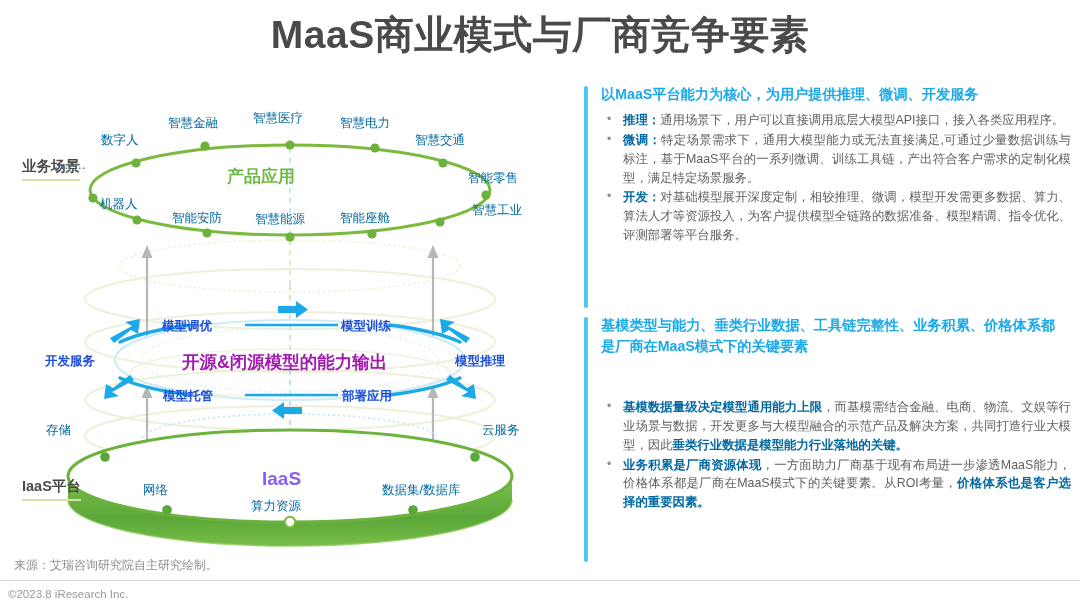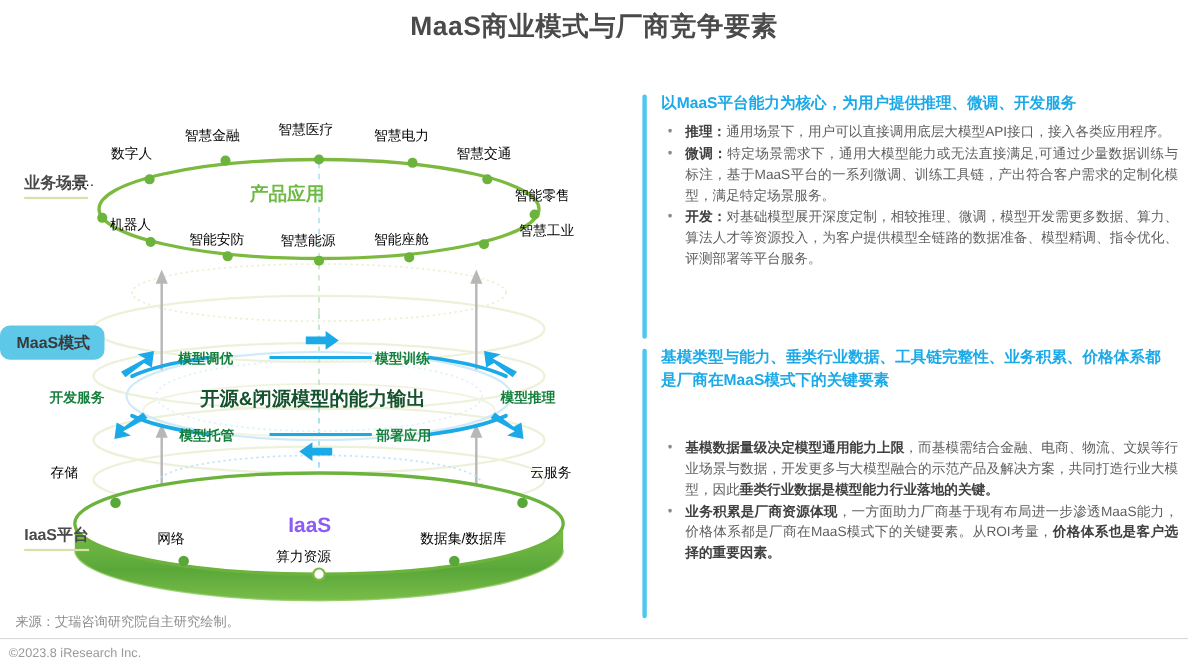--- a/index.html
+++ b/index.html
@@ -15,21 +15,21 @@
     width: 1080px; height: 611px;
     background: #ffffff;
   }
 
   
   #title {
     position: absolute;
     left: 0; top: 8px;
     width: 1080px;
     text-align: center;
-    font-size: 24px;
+    font-size: 39px;
     font-weight: bold;
     color: #4a4a4a;
     letter-spacing: 0.5px;
   }
 
   
   #diagram {
     position: absolute;
     left: 0; top: 70px;
     width: 580px; height: 480px;
@@ -54,37 +54,37 @@
     color: #3a3a3a;
     border-radius: 9px;
     padding: 6px 13px 6px 15px;
     font-size: 14.5px;
   }
 
   
   .node-label {
     position: absolute;
     font-size: 12.5px;
-    color: #000000;
+    color: #0369a1;
     white-space: nowrap;
   }
   .ring-title {
     position: absolute;
     font-size: 17px;
     font-weight: bold;
     white-space: nowrap;
   }
   .ring-title.green { color: #6fba44; }
-  .ring-title.blue  { color: #14532d; font-size: 17.5px; }
+  .ring-title.blue  { color: #a21caf; font-size: 17.5px; }
   .ring-title.iaas  { color: #8b5cf6; font-size: 19px; }
   .flow-label {
     position: absolute;
     font-size: 12.5px;
     font-weight: bold;
-    color: #15803d;
+    color: #1d4ed8;
     white-space: nowrap;
   }
 
   
   #right {
     position: absolute;
     left: 584px; top: 84px;
     width: 492px; height: 478px;
   }
   .accent-bar {
@@ -120,21 +120,21 @@
     text-align: justify;
     margin-bottom: 1px;
   }
   .bullets li::before {
     content: "•";
     position: absolute;
     left: 6px; top: -1px;
     color: #8a8a8a;
     font-size: 12px;
   }
-  .bullets b { color: #404040; font-weight: bold; }
+  .bullets b { color: #0369a1; font-weight: bold; }
 
   
   #source {
     position: absolute;
     left: 14px; top: 557px;
     font-size: 12px;
     color: #8d8d8d;
   }
   #footrule {
     position: absolute;
@@ -268,21 +268,20 @@
           <circle cx="105" cy="387" r="4.8"></circle>
           <circle cx="475" cy="387" r="4.8"></circle>
           <circle cx="167" cy="440" r="4.8"></circle>
           <circle cx="413" cy="440" r="4.8"></circle>
         </g>
         <circle cx="290" cy="452" r="5.2" fill="#ffffff" stroke="#7cba3f" stroke-width="2"></circle>
       </g>
     </svg>
 
     <div class="stage-label underlined" id="label-biz">业务场景</div>
-    <div class="stage-label" id="label-maas">MaaS模式</div>
     <div class="stage-label underlined" id="label-iaas">IaaS平台</div>
 
     <div class="ring-title green" style="left:227px; top:95px;">产品应用</div>
 
     <div class="node-label" style="left:60px; top:88px; letter-spacing:1px;">……</div>
     <div class="node-label" style="left:101px; top:62px;">数字人</div>
     <div class="node-label" style="left:168px; top:45px;">智慧金融</div>
     <div class="node-label" style="left:253px; top:40px;">智慧医疗</div>
     <div class="node-label" style="left:340px; top:45px;">智慧电力</div>
     <div class="node-label" style="left:415px; top:62px;">智慧交通</div>

